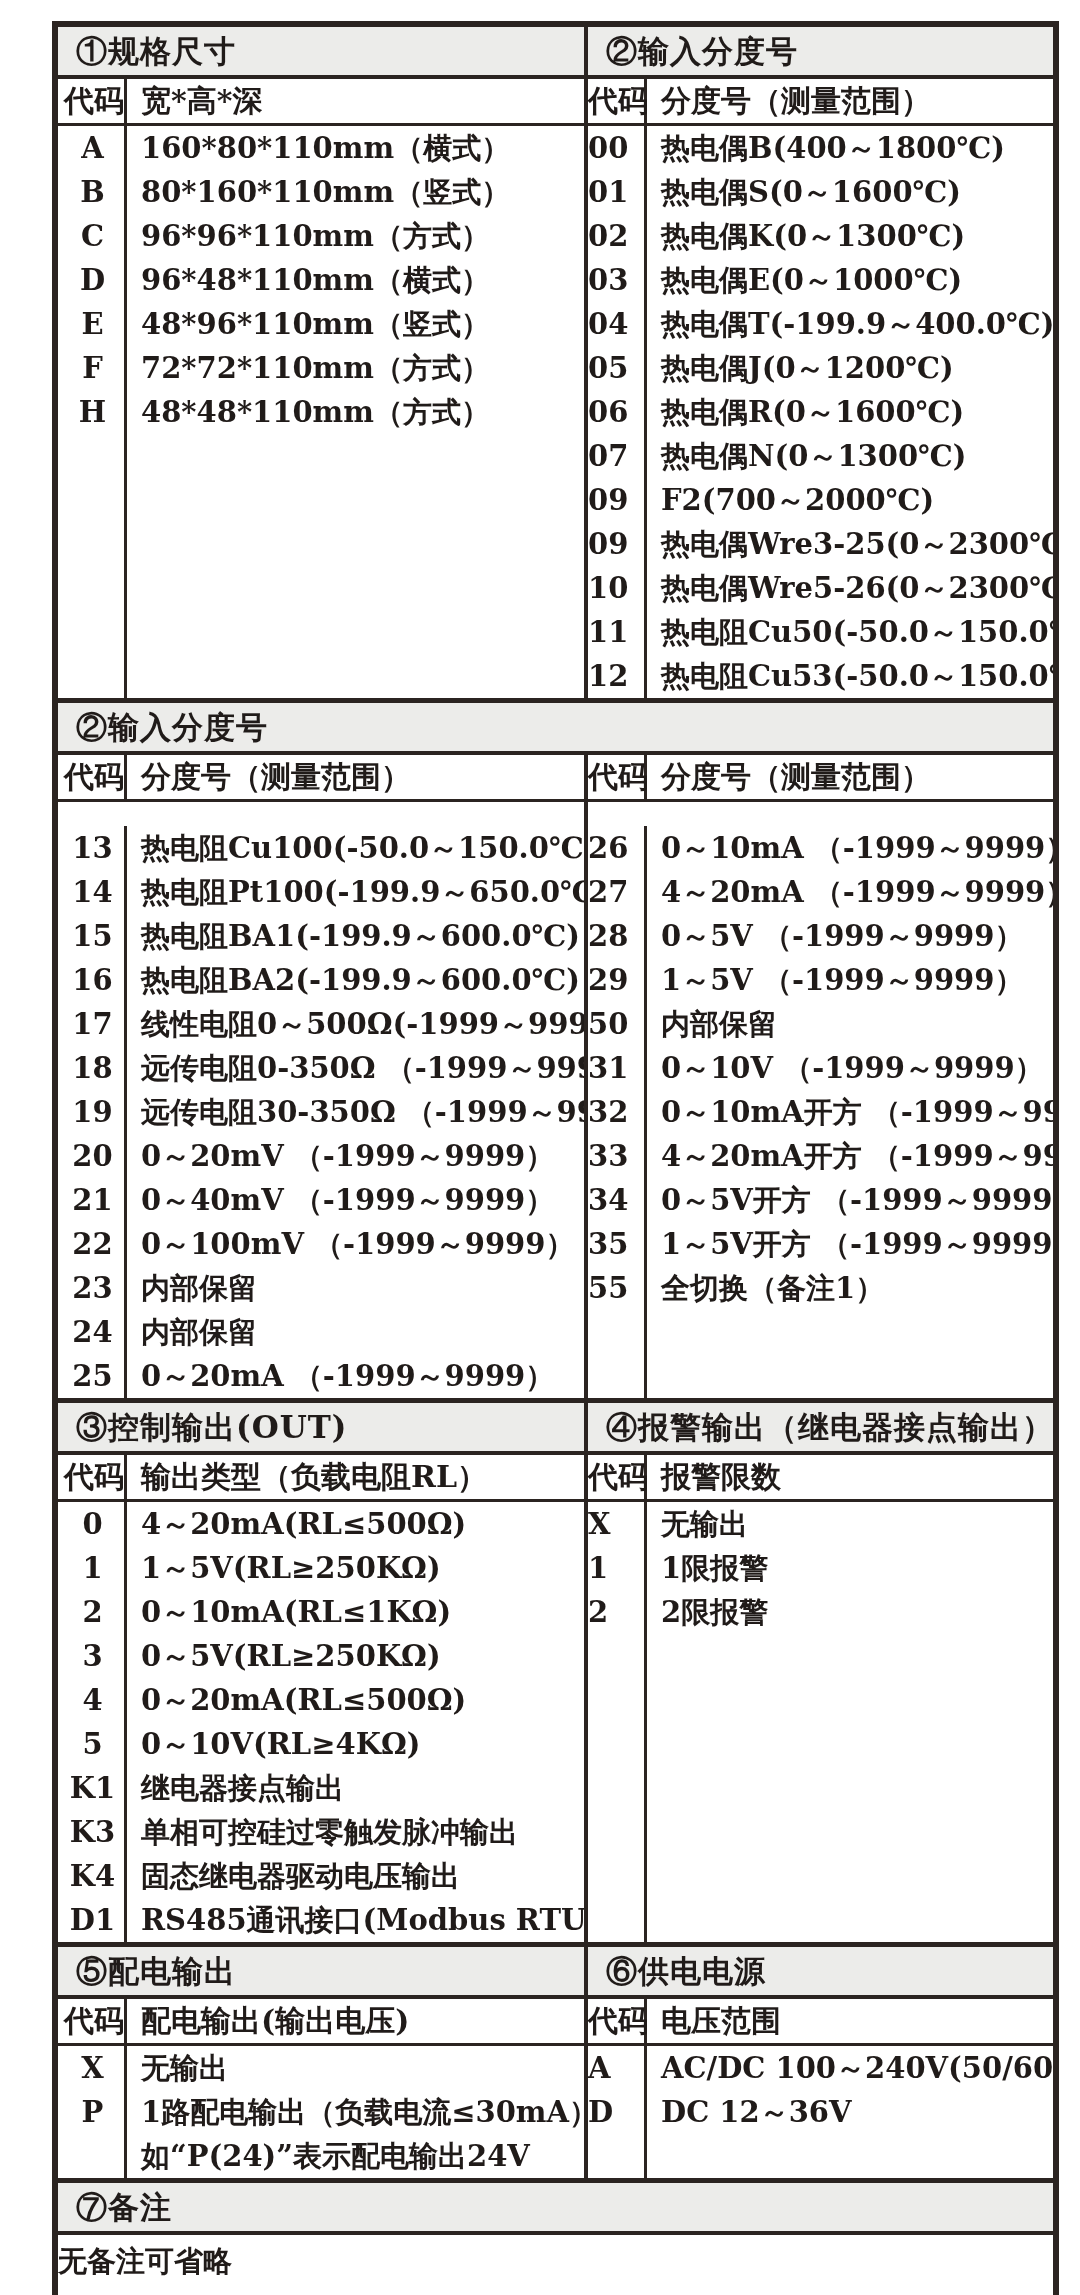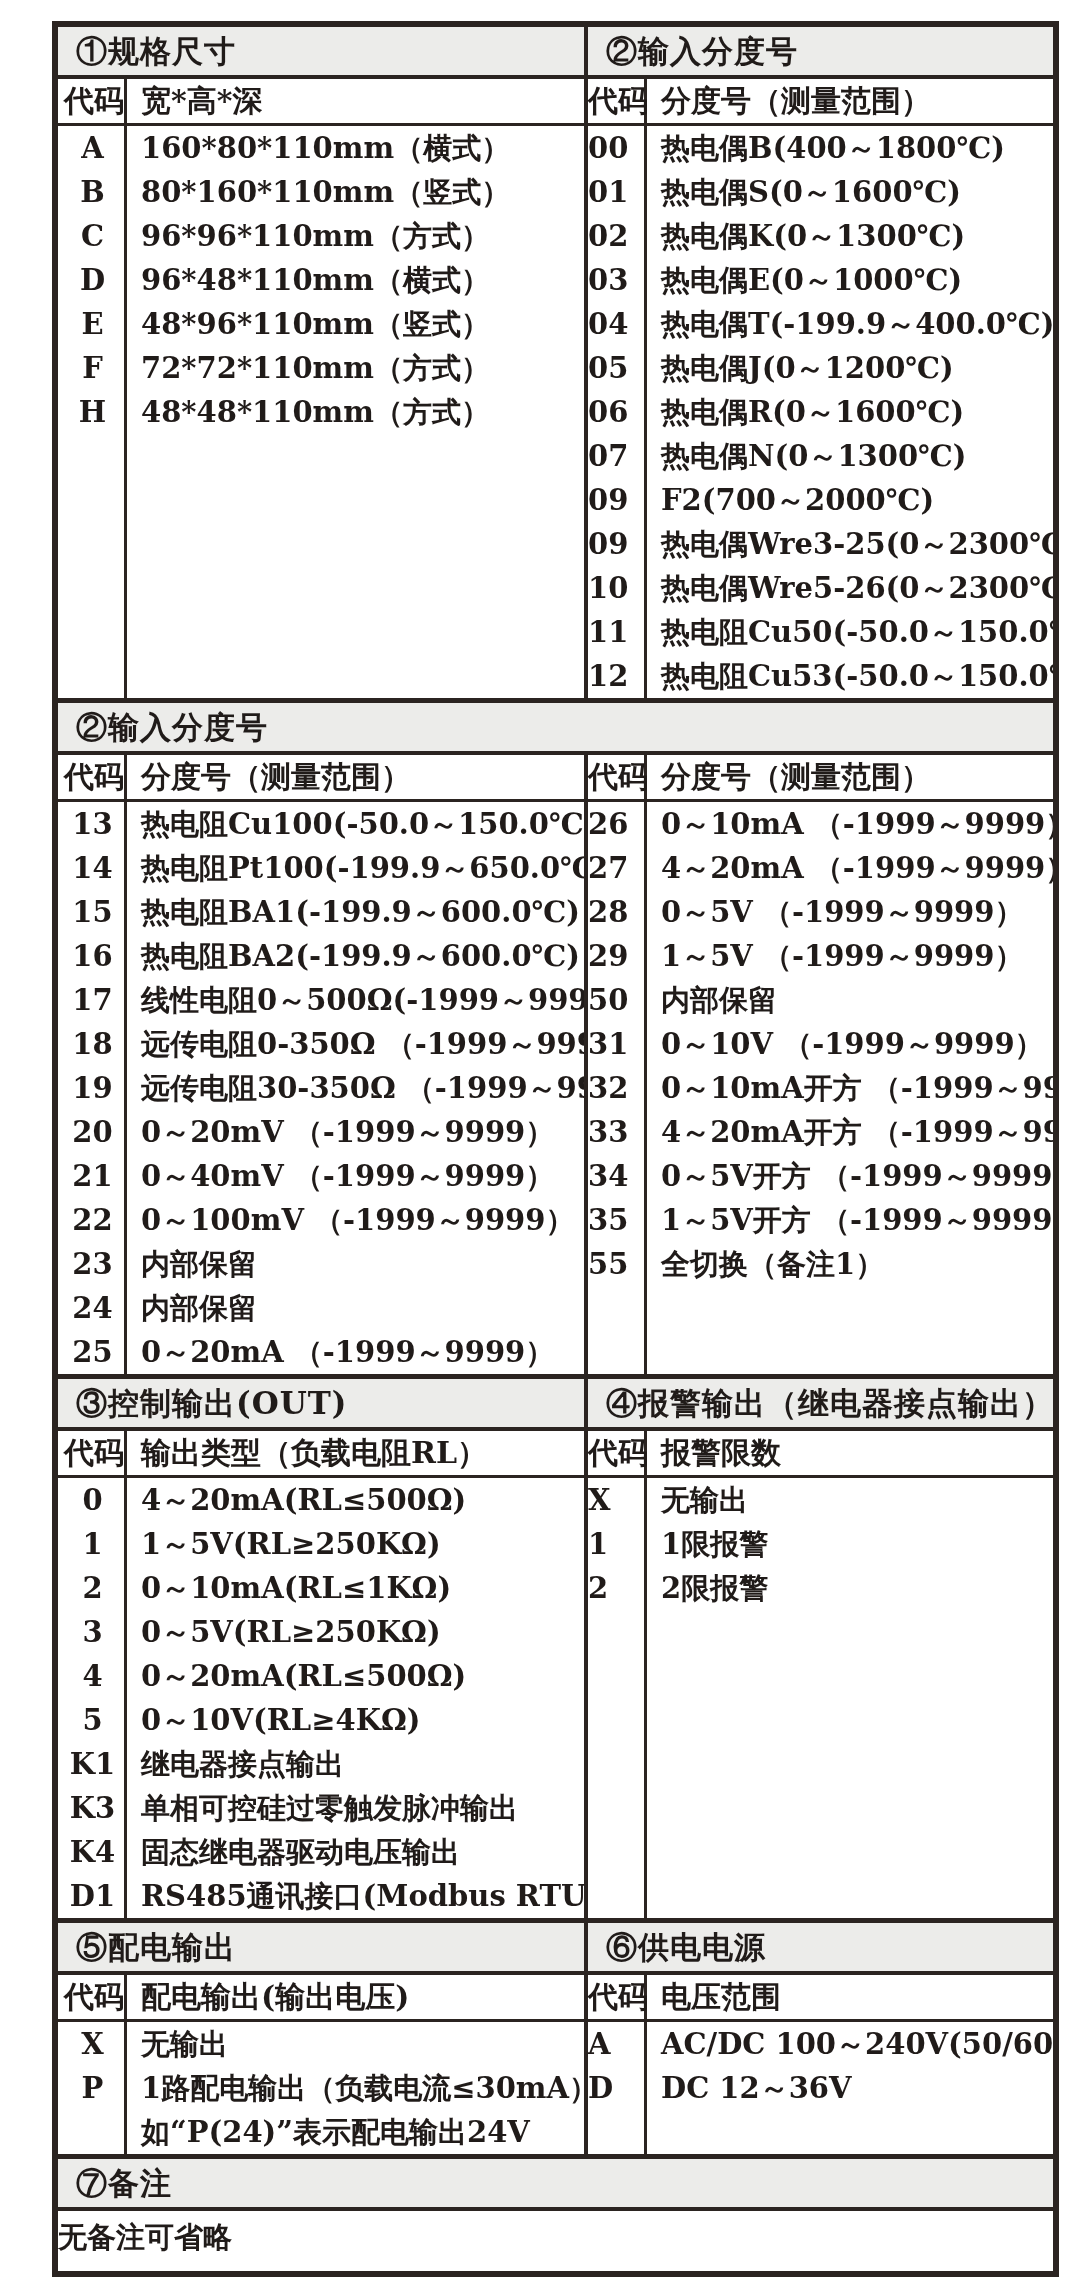--- a/index.html
+++ b/index.html
@@ -50,21 +50,21 @@
   .cw-l .row .code{width:69px;text-align:center;padding-right:0;}
   .cw-r .row .code{width:59px;text-align:left;}
   .row .desc{padding-left:14px;white-space:nowrap;overflow:hidden;flex:1;}
   .full-title{
     height:48px;line-height:48px;background:var(--grey);
     border-bottom:4px solid var(--border);
     padding-left:18px;font-size:31px;letter-spacing:1px;
   }
   .note-row{height:60px;line-height:52px;font-size:29px;background:#fff;}
   .min-b1{min-height:572px;}
-  .min-b2{min-height:572px;}
+  .min-b2{min-height:572px;margin-top:24px;}
   .min-b3{min-height:440px;}
   .min-b4{min-height:132px;}
 </style>
 </head>
 <body>
 
 <div class="page">
   <div class="spec-table">
 
     <div class="band">

